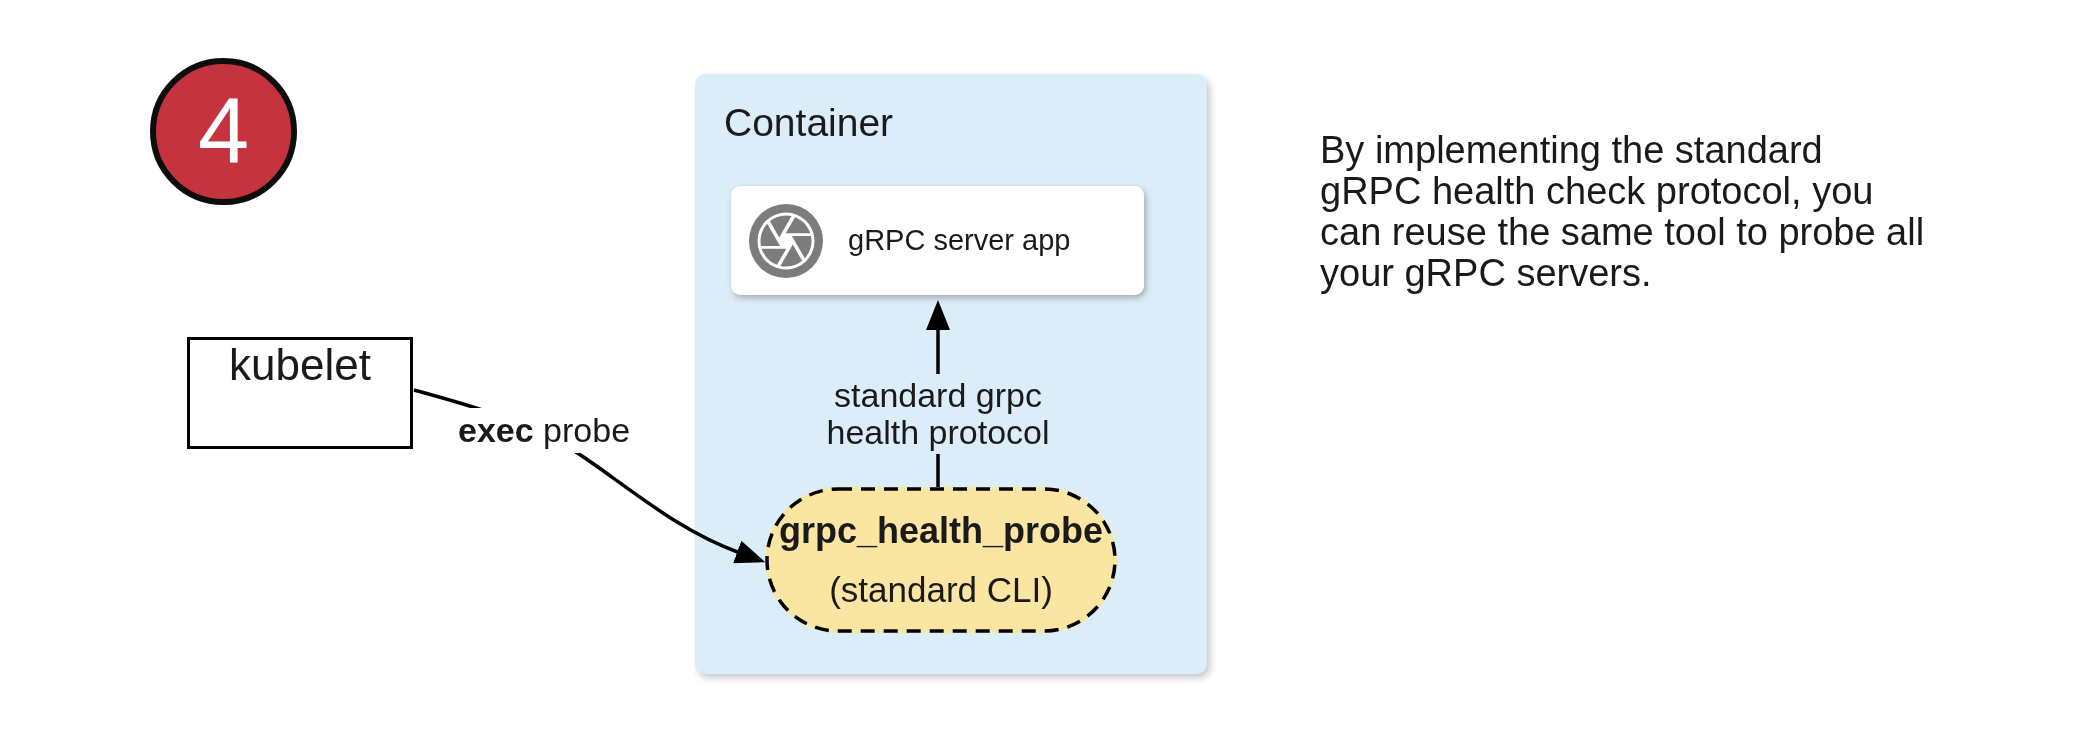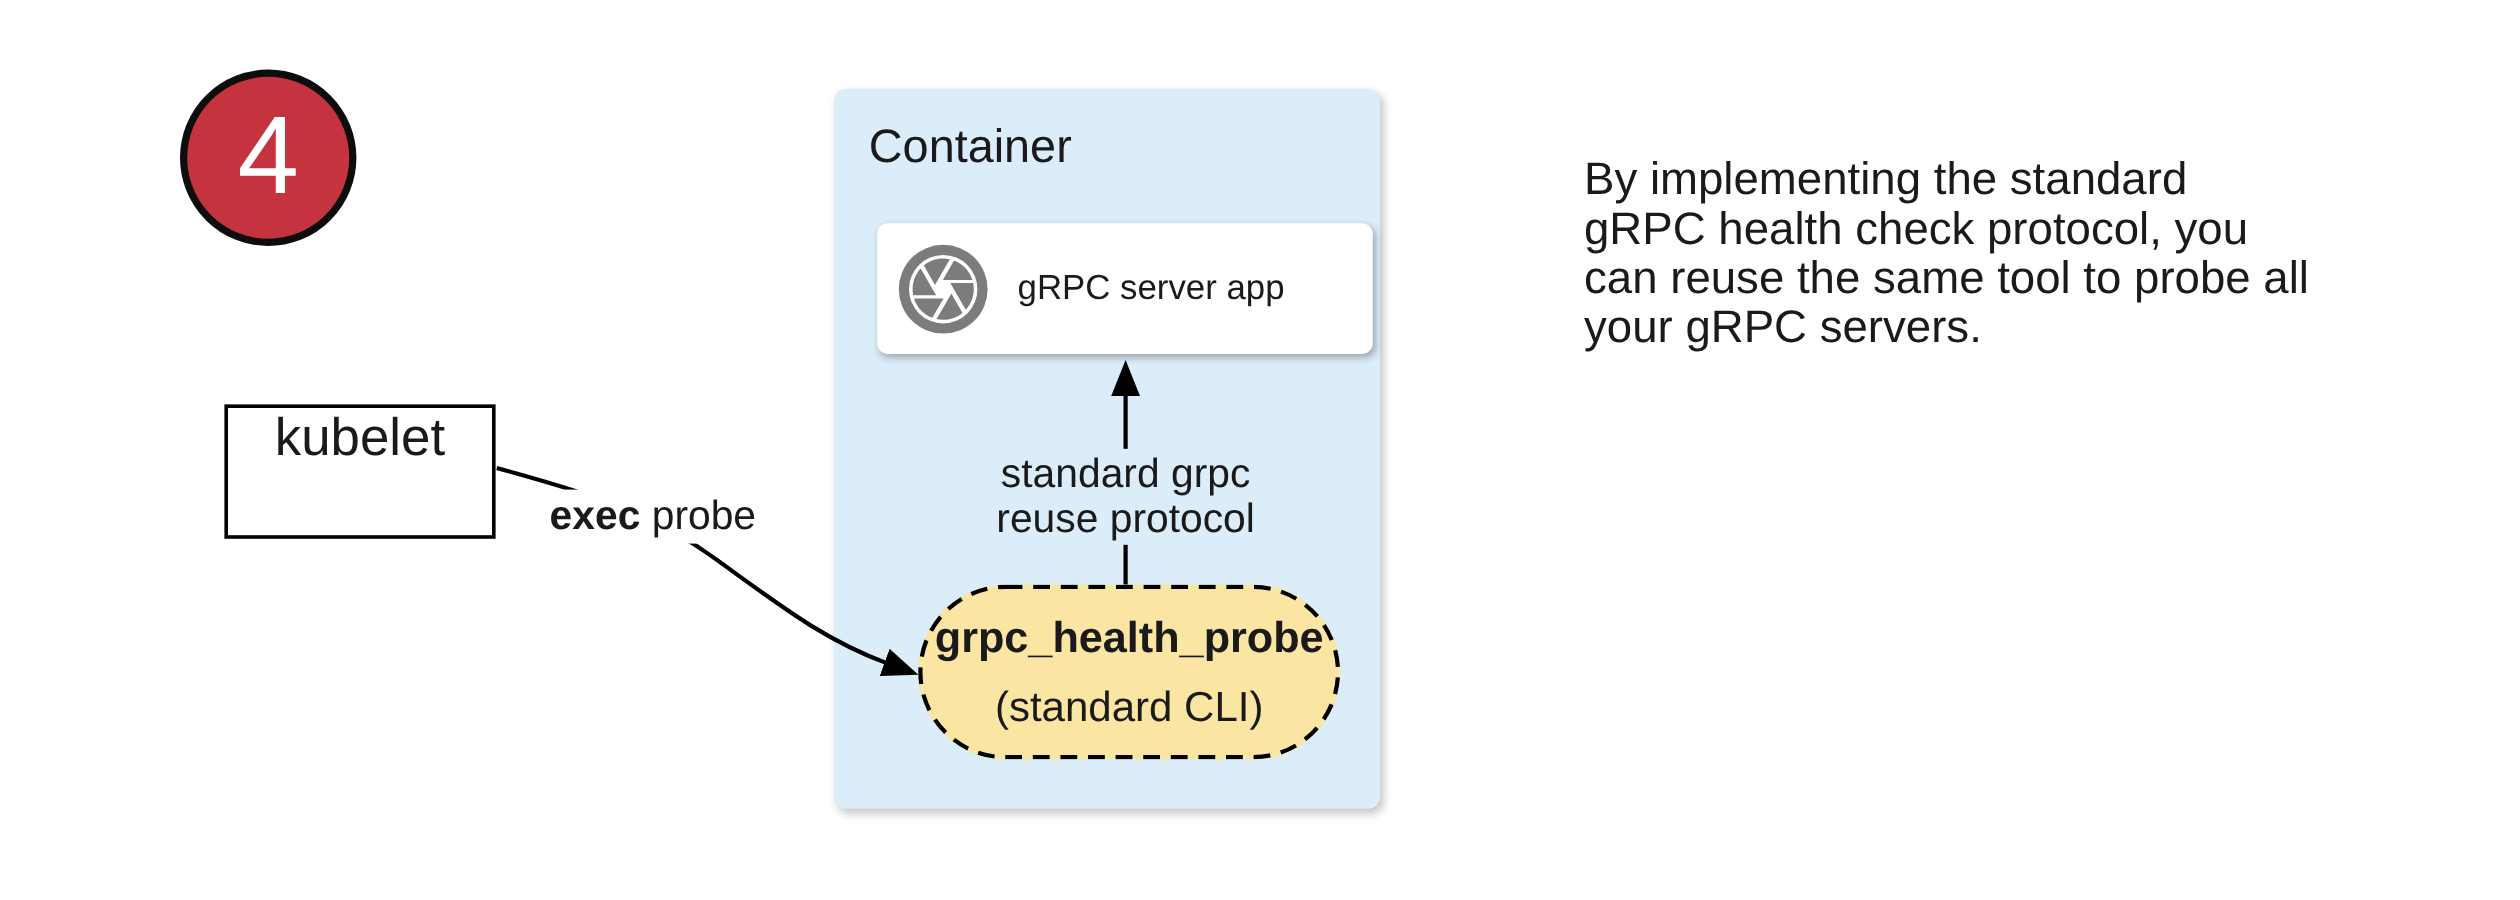--- a/index.html
+++ b/index.html
@@ -40,21 +40,21 @@
     border: 3px solid #000000;
     box-sizing: border-box;
     display: flex; align-items: flex-start; justify-content: center;
     font-size: 44px;
   }
 
   
   .container-box {
     position: absolute;
     left: 695px; top: 74px;
-    width: 455px; height: 600px;
+    width: 512px; height: 600px;
     background: var(--container-blue, #DCEDFA);
     border-radius: 10px;
     box-shadow: 3px 4px 7px rgba(0,0,0,0.22);
   }
   .container-title {
     position: absolute;
     left: 29px; top: 27px;
     font-size: 39px;
   }
 
@@ -174,20 +174,20 @@
     <path d="M 414 390 C 495 412, 545 428, 598 467 C 652 506, 688 534, 740 553" fill="none" stroke="#000000" stroke-width="3.5" marker-end="url(#ah)"></path>
 
     <path d="M 938 487 L 938 327" fill="none" stroke="#000000" stroke-width="3.5" marker-end="url(#ah)"></path>
   </svg>
 
   <div class="exec-label">
     <span class="b">exec</span><span> probe</span>
   </div>
 
   <div class="protocol-label">standard grpc
-reuse protocol</div>
+health protocol</div>
 
   <div class="caption">By implementing the standard
 gRPC health check protocol, you
 can reuse the same tool to probe all
 your gRPC servers.</div>
 
 </div>
 
 </body></html>

